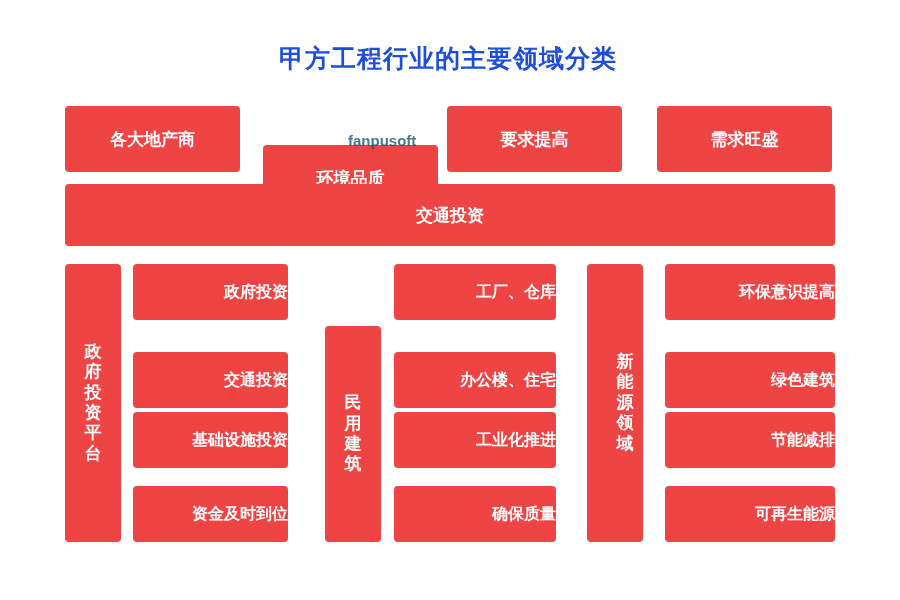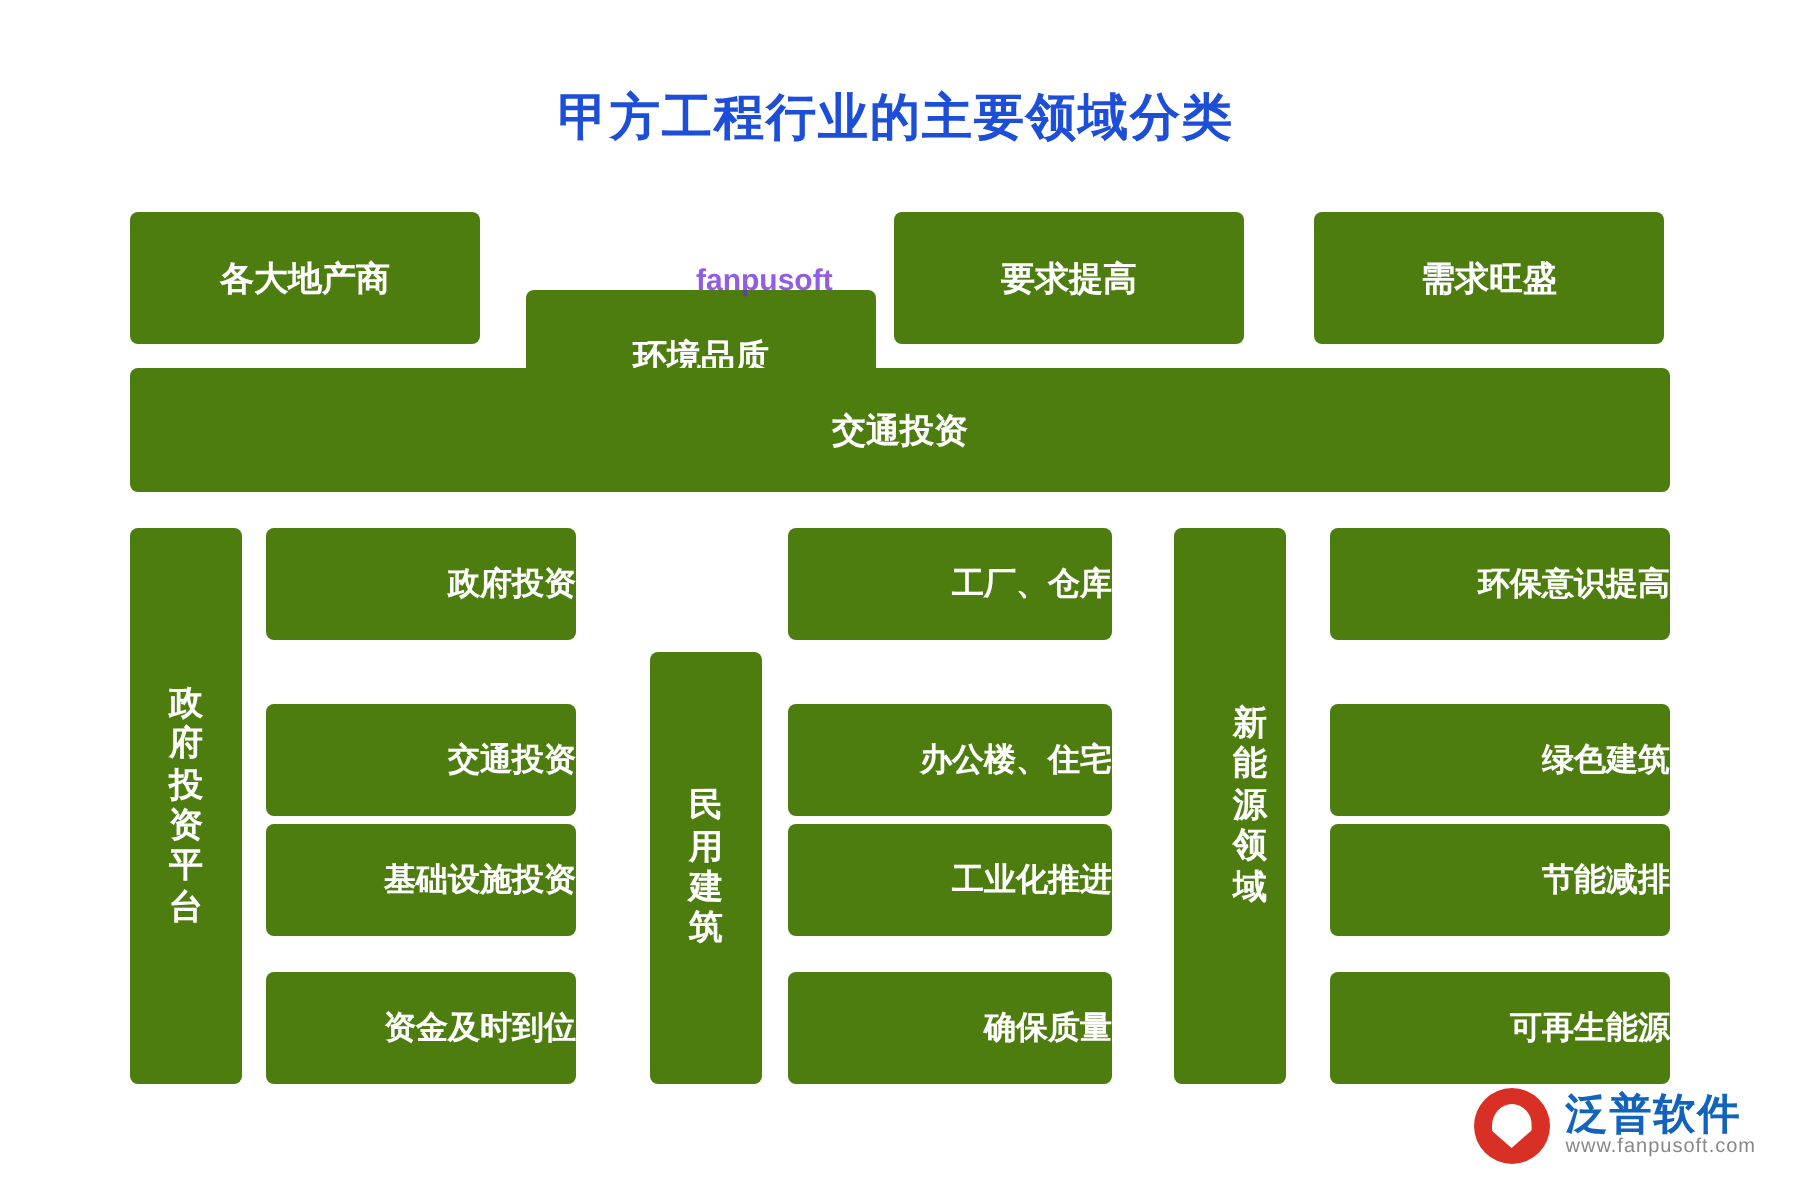--- a/index.html
+++ b/index.html
@@ -25,21 +25,21 @@
     left: 0;
     width: 896px;
     text-align: center;
     font-size: 25px;
     font-weight: bold;
     color: #1d4ed8;
     letter-spacing: 1px;
   }
   .box {
     position: absolute;
-    background: #4d7c0f;
+    background: #ef4444;
     color: #ffffff;
     font-weight: bold;
     display: flex;
     align-items: center;
     justify-content: center;
     text-align: center;
     border-radius: 4px;
     box-sizing: border-box;
   }
   
@@ -98,21 +98,21 @@
 
   .g2.item { width: 162px; }
   .g3.item { width: 170px; }
 
   
   .watermark-mid {
     position: absolute;
     left: 348px;
     top: 132px;
     font-size: 15px;
-    color: #6d28d9;
+    color: #0c4a6e;
     opacity: .75;
     font-weight: bold;
     pointer-events: none;
   }
   
   .logo {
     position: absolute;
     right: 22px;
     bottom: 18px;
     display: flex;
@@ -224,21 +224,14 @@
   <div class="box item g3 r2">
     <span>绿色建筑</span>
   </div>
   <div class="box item g3 r3">
     <span>节能减排</span>
   </div>
   <div class="box item g3 r4">
     <span>可再生能源</span>
   </div>
 
-  <div class="logo">
-    <span class="logo-mark"></span>
-    <span class="logo-text">
-      <span class="logo-cn">泛普软件</span>
-      <span class="logo-en">www.fanpusoft.com</span>
-    </span>
-  </div>
 
 </div>
 
 </body></html>

